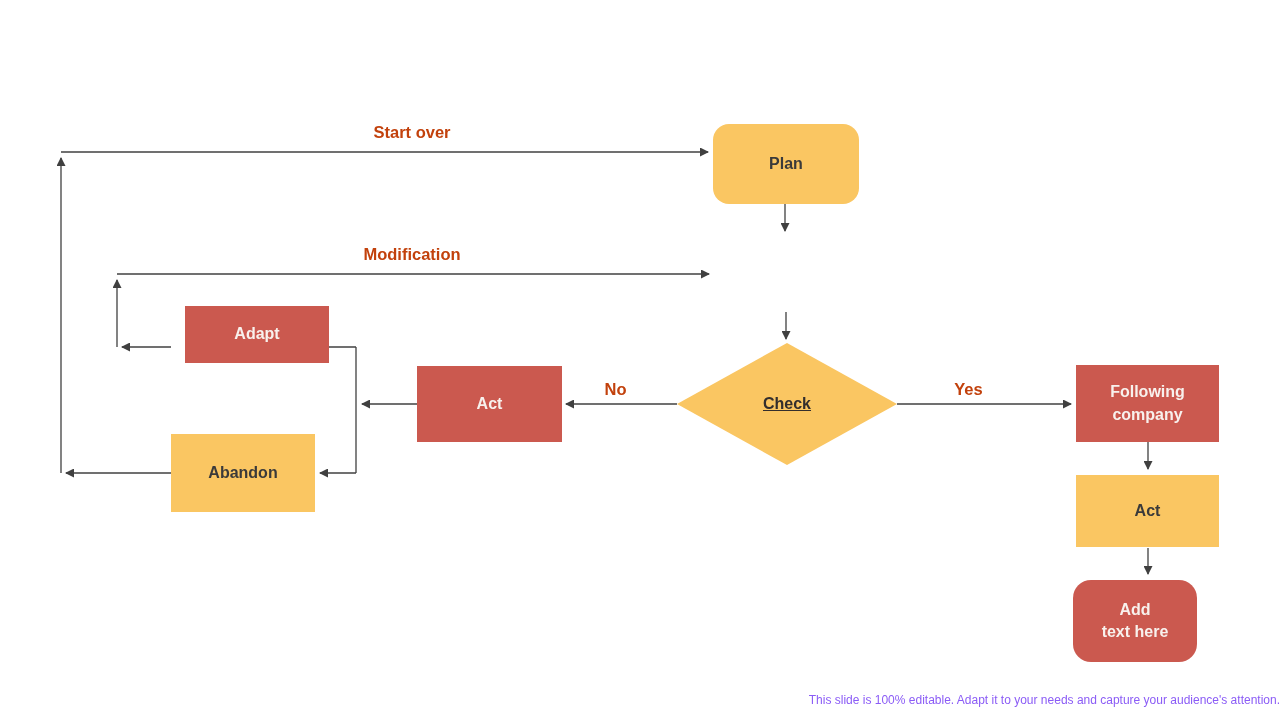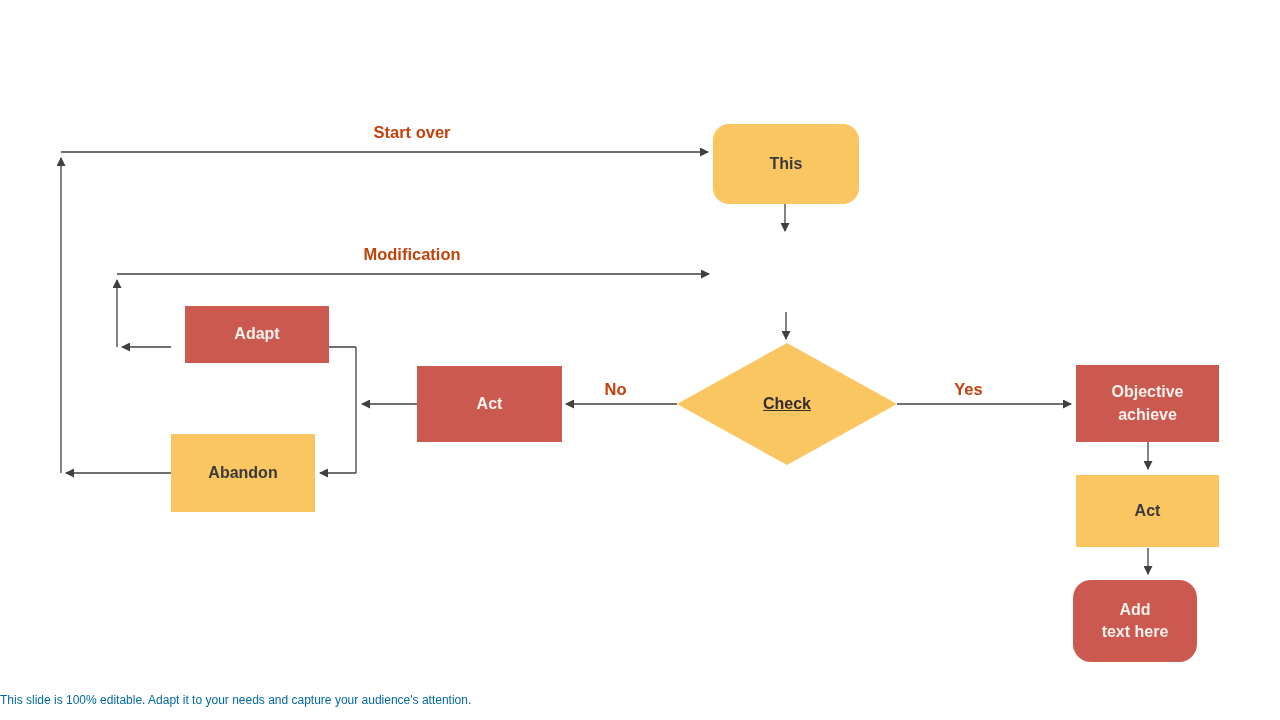--- a/index.html
+++ b/index.html
@@ -89,23 +89,23 @@
   }
   #label-start-over   { left: 338px; top: 123px; width: 148px; }
   #label-modification { left: 338px; top: 245px; width: 148px; }
   #label-no           { left: 588px; top: 380px; width: 55px; }
   #label-yes          { left: 941px; top: 380px; width: 55px; }
   .footer-note {
     position: absolute;
     left: 0;
     right: 0;
     top: 693px;
-    text-align: left;
+    text-align: right;
     font-size: 12px;
-    color: #0369a1;
+    color: #8b5cf6;
   }
 </style>
 </head>
 <body>
 
 <div class="slide">
 
 
   <svg class="connector-layer" width="1280" height="720" viewBox="0 0 1280 720" xmlns="http://www.w3.org/2000/svg">
     <defs>
@@ -125,31 +125,31 @@
     <path class="edge" d="M 677 404 L 566 404" marker-end="url(#arrow)"></path>
     <path class="edge" d="M 417 404 L 362 404" marker-end="url(#arrow)"></path>
     <path class="edge" d="M 356 347 L 356 473"></path>
     <path class="edge" d="M 356 347 L 320 347" marker-end="url(#arrow)"></path>
     <path class="edge" d="M 356 473 L 320 473" marker-end="url(#arrow)"></path>
     <path class="edge" d="M 1148 442 L 1148 469" marker-end="url(#arrow)"></path>
     <path class="edge" d="M 1148 548 L 1148 574" marker-end="url(#arrow)"></path>
   </svg>
 
   <div class="node yellow" id="node-plan">
-    <span class="node-line">This</span>
+    <span class="node-line">Plan</span>
   </div>
 
 
   <div class="node yellow" id="node-check">
     <span class="node-line">Check</span>
   </div>
 
   <div class="node red" id="node-objective">
-    <span class="node-line">Objective</span>
-    <span class="node-line">achieve</span>
+    <span class="node-line">Following</span>
+    <span class="node-line">company</span>
   </div>
 
   <div class="node yellow" id="node-act-right">
     <span class="node-line">Act</span>
   </div>
 
   <div class="node red" id="node-add-text">
     <span class="node-line">Add</span>
     <span class="node-line">text here</span>
   </div>

